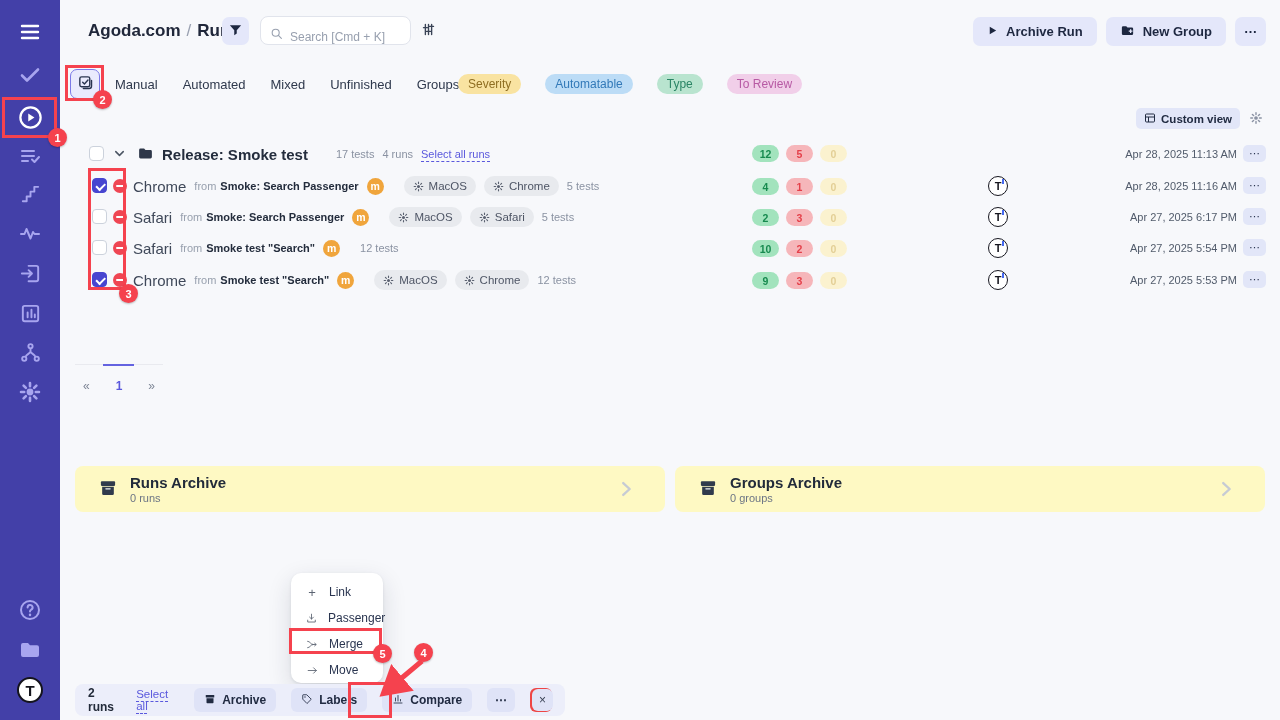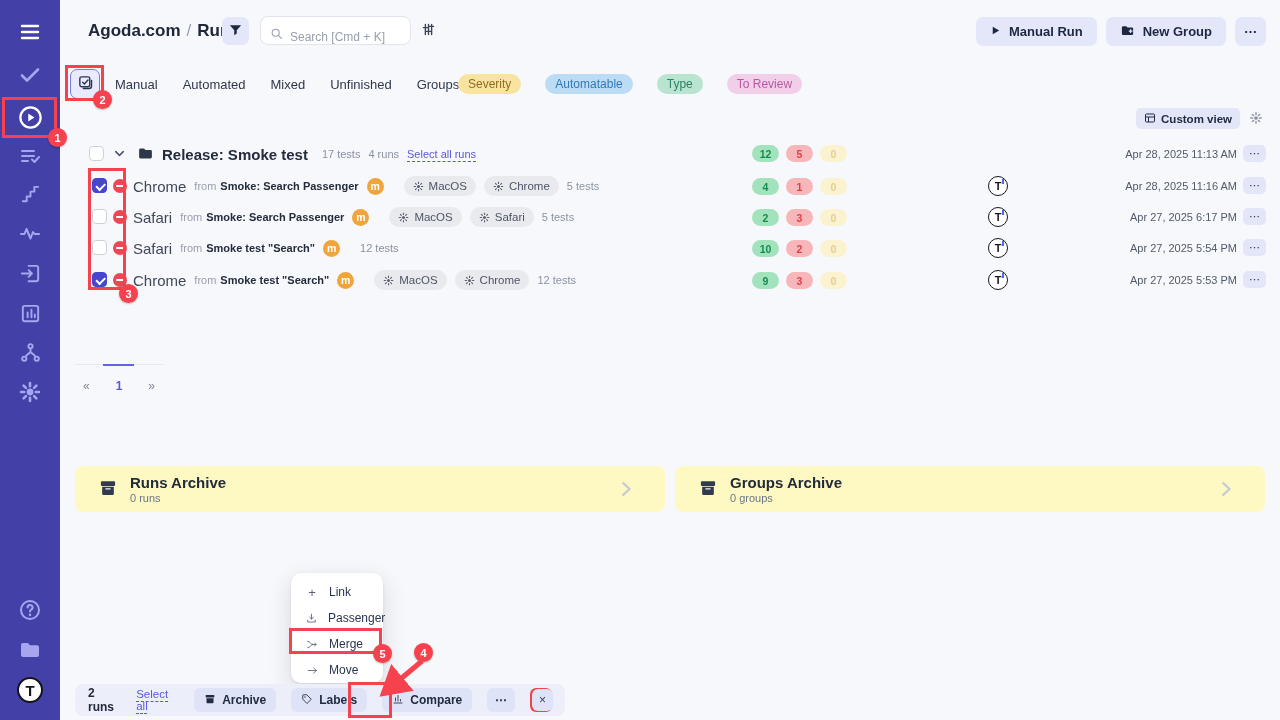--- a/index.html
+++ b/index.html
@@ -218,21 +218,21 @@
   <div class="tune">
     <svg width="15" height="15" viewBox="0 0 24 24" stroke="#3a4356" stroke-width="2.2" stroke-linecap="round" fill="none">
         <path d="M7 4v16M12 4v16M17 4v16M4 9h6M9 15h6M14 7h6"></path>
       </svg>
   </div>
   <div class="top-actions">
     <div class="btn">
       <span><svg width="11" height="11" viewBox="0 0 24 24">
             <path d="M6 4l14 8-14 8z" fill="#1d2740"></path>
           </svg></span>
-      <span>Manual Run</span>
+      <span>Archive Run</span>
     </div>
     <div class="btn">
       <span><svg width="15" height="15" viewBox="0 0 24 24">
             <path d="M3 7a2 2 0 0 1 2-2h5l2 2.2h7a2 2 0 0 1 2 2V17a2 2 0 0 1-2 2H5a2 2 0 0 1-2-2z" fill="#1d2740"></path>
             <path d="M14 13h6M17 10v6" stroke="#e4e7fa" stroke-width="2"></path>
           </svg></span>
       <span>New Group</span>
     </div>
     <div class="btn sq">
         <span>⋯</span>
@@ -281,21 +281,21 @@
           <path d="M6 9l6 6 6-6"></path>
         </svg>
       </span>
     <span style="position:absolute; left:137px; top:4px;" class="fold">
         <svg width="17" height="17" viewBox="0 0 24 24">
           <path d="M3 7a2 2 0 0 1 2-2h5l2 2.2h7a2 2 0 0 1 2 2V17a2 2 0 0 1-2 2H5a2 2 0 0 1-2-2z" fill="#2e3749"></path>
         </svg>
       </span>
     <div class="row-main" style="left:162px; top:2px;">
       <span class="grp-name">Release: Smoke test</span>
-      <span class="muted" style="margin-left:6px">17 tests</span>
+      <span class="muted" style="margin-left:20px">17 tests</span>
       <span class="muted">4 runs</span>
       <span class="sel-link">Select all runs</span>
     </div>
     <div class="pills" style="top:4px;">
       <span class="pill g">12</span>
       <span class="pill r">5</span>
       <span class="pill y">0</span>
     </div>
     <div class="date" style="top:7px;">Apr 28, 2025 11:13 AM</div>
     <div class="dots" style="top:4px;">⋯</div>

